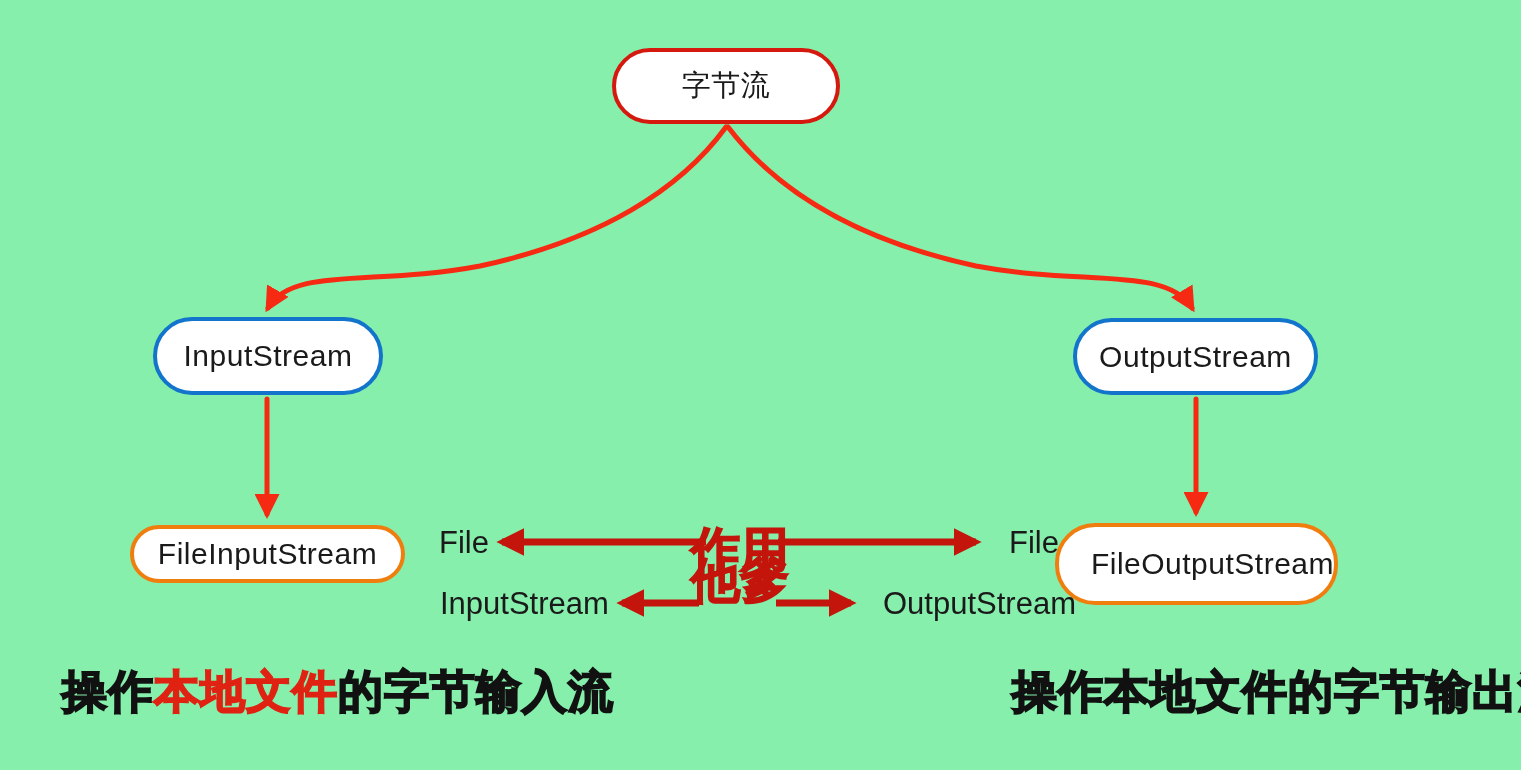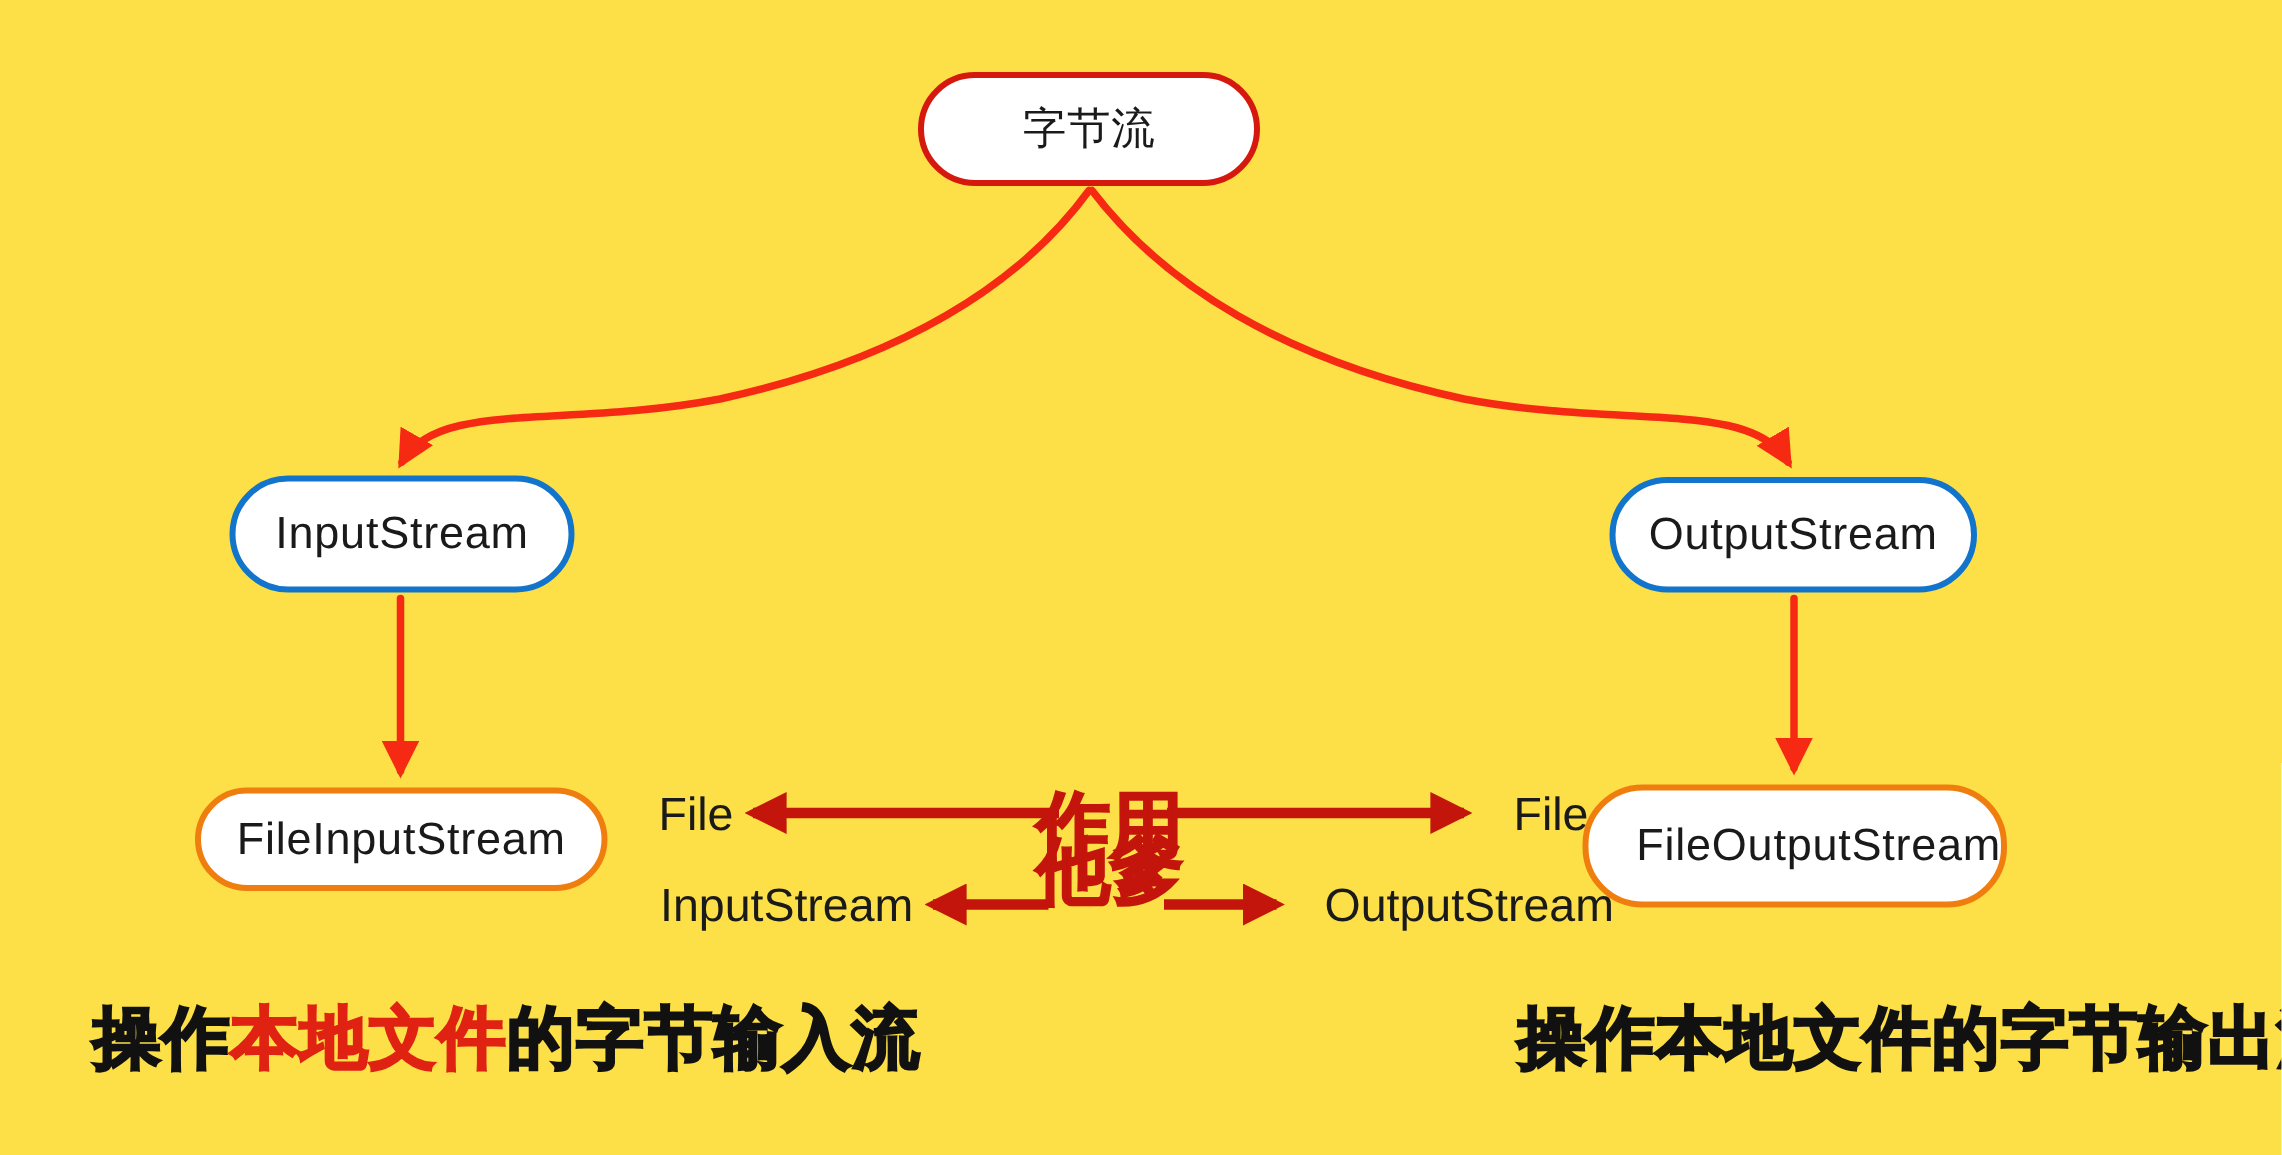--- a/index.html
+++ b/index.html
@@ -1,19 +1,19 @@
 <!DOCTYPE html>
 <html style="--root-border: #d6190e; --stream-border: #1274ca; --file-border: #ef7e0f; --arrow-bright: #f62a12; --arrow-dark: #c3150b; --caption-highlight: #e02212; --text: #1a1a1a;"><head>
 <meta charset="utf-8">
 <style>
   html,body{margin:0;padding:0;background:#ffffff;}
   .stage{
     position:relative;
     width:1521px;height:770px;
-    background:#fde047;
+    background:#86efac;
     overflow:hidden;
     font-family:"Liberation Sans","DejaVu Sans",sans-serif;
   }
   svg.arrows{position:absolute;left:0;top:0;width:1521px;height:770px;}
   .bright{stroke:var(--arrow-bright,#f62a12);stroke-width:5;fill:none;stroke-linecap:round;}
   .dark{stroke:var(--arrow-dark,#c3150b);stroke-width:7;fill:none;stroke-linecap:butt;}
   #mBright path{fill:var(--arrow-bright,#f62a12);}
   #mDark path{fill:var(--arrow-dark,#c3150b);}
 
   .node{
@@ -23,21 +23,21 @@
     background:#ffffff;
     color:var(--text,#1a1a1a);
     font-size:30px;
     border-radius:40px;
     border:4px solid #000;
     letter-spacing:0.5px;
   }
   .node-root{left:612px;top:48px;width:228px;height:76px;border-color:var(--root-border,#d6190e);font-size:29px;}
   .node-input{left:153px;top:317px;width:230px;height:78px;border-color:var(--stream-border,#1274ca);}
   .node-output{left:1073px;top:318px;width:245px;height:77px;border-color:var(--stream-border,#1274ca);}
-  .node-fileinput{left:130px;top:525px;width:275px;height:69px;border-color:var(--file-border,#ef7e0f);}
+  .node-fileinput{left:130px;top:525px;width:275px;height:58px;border-color:var(--file-border,#ef7e0f);}
   .node-fileoutput{left:1055px;top:523px;width:283px;height:82px;border-color:var(--file-border,#ef7e0f);justify-content:flex-end;}
 
   .mid-label{
     position:absolute;
     color:var(--text,#1a1a1a);
     font-size:31px;
     white-space:nowrap;
     margin-left:12px;
   }
   .mid-file-left{left:427px;top:525px;}

